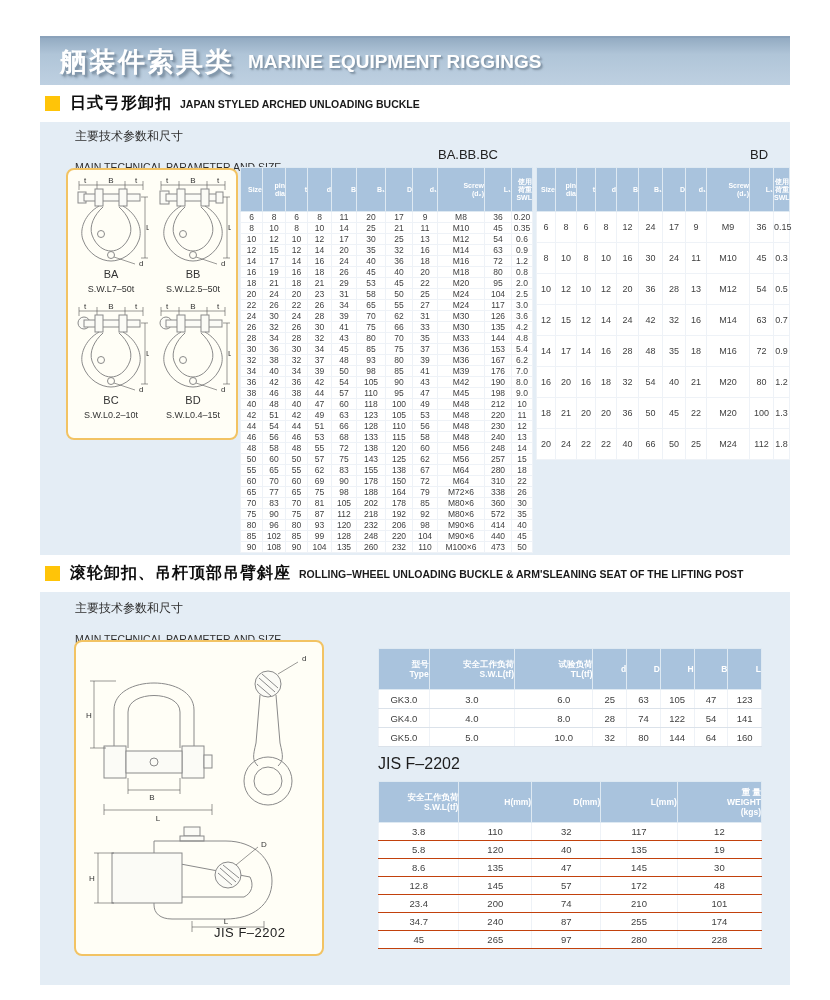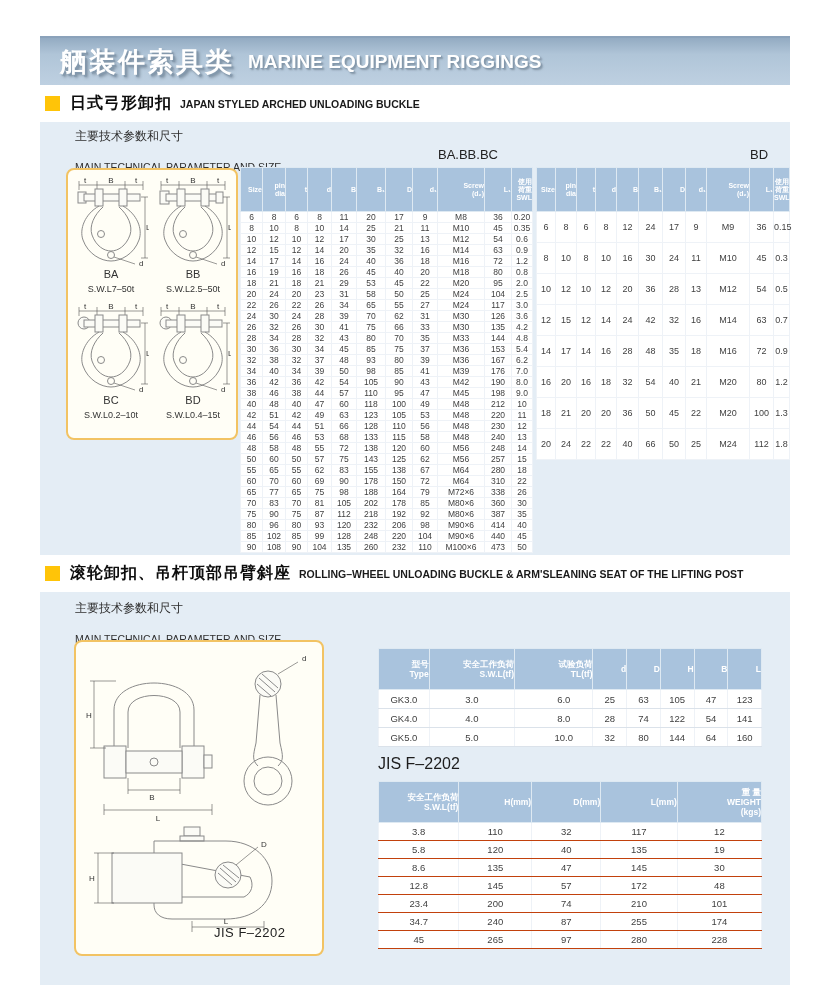--- a/index.html
+++ b/index.html
@@ -618,21 +618,21 @@
         <tr>
           <td>75</td>
           <td>90</td>
           <td>75</td>
           <td>87</td>
           <td>112</td>
           <td>218</td>
           <td>192</td>
           <td>92</td>
           <td>M80×6</td>
-          <td>387</td>
+          <td>572</td>
           <td>35</td>
         </tr>
         <tr>
           <td>80</td>
           <td>96</td>
           <td>80</td>
           <td>93</td>
           <td>120</td>
           <td>232</td>
           <td>206</td>

